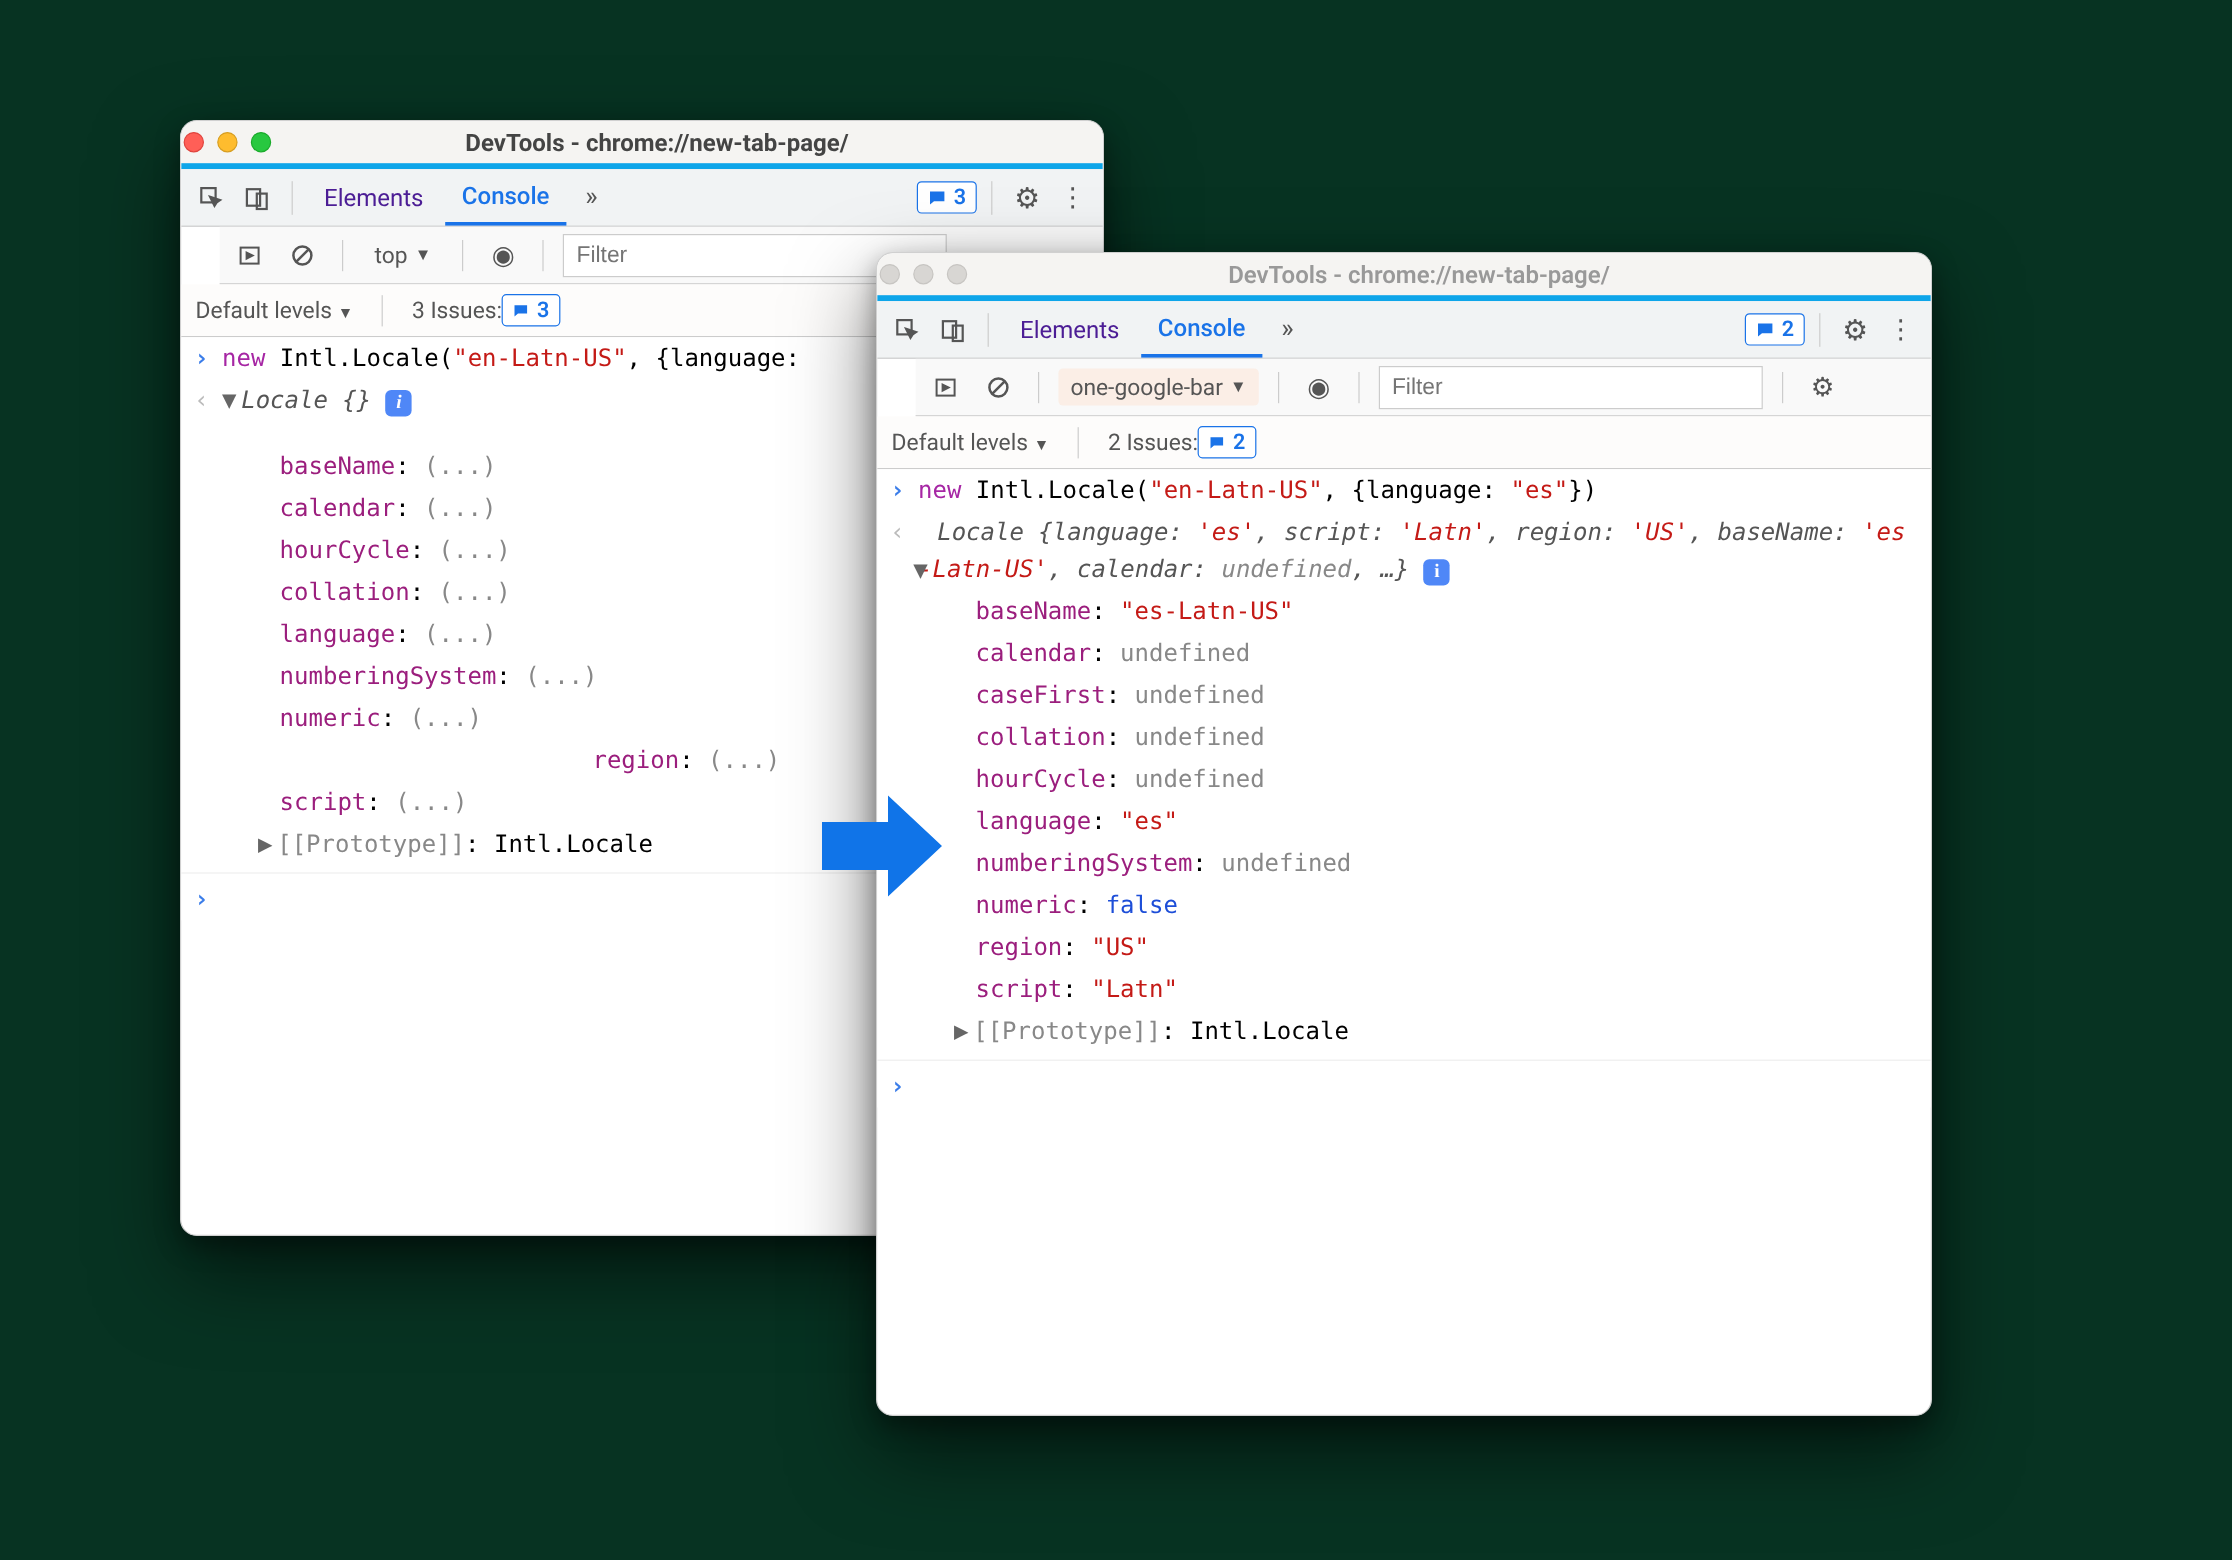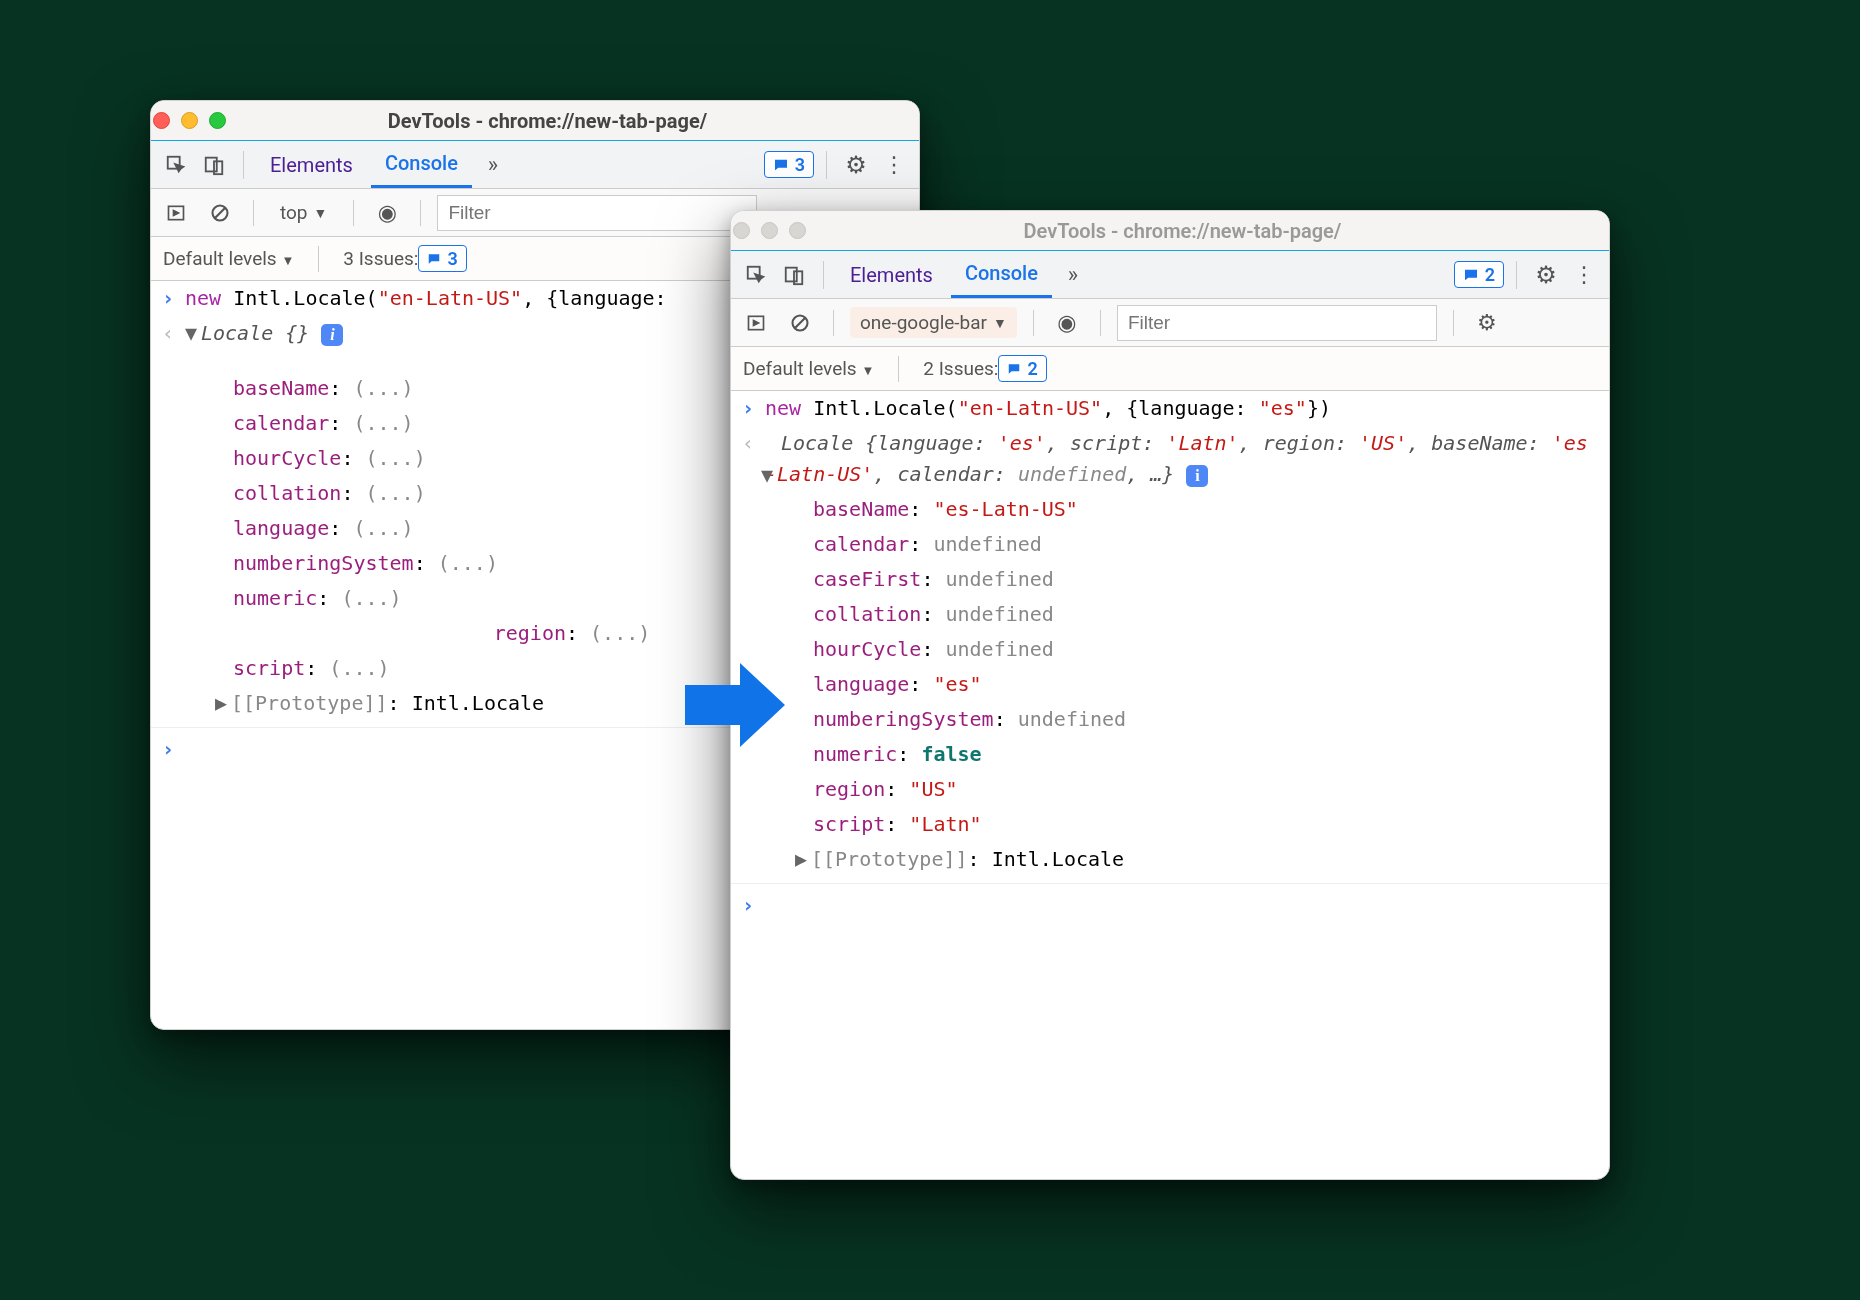--- a/index.html
+++ b/index.html
@@ -19,21 +19,21 @@
     box-shadow: 0 30px 70px rgba(0,0,0,0.55), 0 8px 20px rgba(0,0,0,0.35);
     overflow: hidden;
     border: 1px solid #d0d0d0;
   }
   .titlebar {
     height: 40px;
     background: #f5f4f2;
     display: flex;
     align-items: center;
     padding: 0 2px;
-    border-bottom: 1px solid #0ea5e9;
+    border-bottom: 5px solid #0ea5e9;
     gap: 12px;
   }
   .traffic { display: flex; gap: 11px; }
   .dot { width: 17px; height: 17px; border-radius: 50%; }
   .dot.red { background: #ff5f57; border:1px solid #e0443e; }
   .dot.yel { background: #febc2e; border:1px solid #d79e21; }
   .dot.grn { background: #28c840; border:1px solid #1aab2b; }
   .dot.dim { background: #d8d6d3; border:1px solid #c7c5c2; }
   .wtitle { flex:1; text-align:center; font-weight:700; color:#444; font-size:20px; padding-right:60px;}
   .wtitle.dim { color:#999; font-weight:600;}
@@ -49,21 +49,21 @@
   .iconbtn { width:34px; height:34px; display:flex;align-items:center;justify-content:center; color:#555; cursor:pointer;}
   .spacer { flex:1; }
   .badge {
     display:inline-flex; align-items:center; gap:6px;
     border:1px solid #1a73e8; color:#1a73e8;
     border-radius:4px; padding:2px 8px; font-size:18px; font-weight:600;
     background:#fff;
   }
   .filterbar {
     height:48px; background:#f9f9f9; border-bottom:1px solid #ccc;
-    display:flex; align-items:center; padding:0 8px; gap:10px;
+    display:flex; align-items:center; padding:0 8px; gap:10px;margin-left:32px;
   }
   .contextsel {
     display:flex;align-items:center;gap:6px;padding:4px 10px;color:#555;font-size:19px;
     border-radius:4px;
   }
   .contextsel.hl { background:#fbeee6; }
   .finput {
     border:1px solid #ccc; padding:6px 10px; font-size:19px; color:#888;
     background:#fff; flex:1; max-width:320px;
   }
@@ -77,21 +77,21 @@
     background:#fff; padding:0; font-family: Menlo, Consolas, monospace;
     font-size:20px; line-height:1.55;
   }
   .row { display:flex; padding:2px 8px 2px 0; }
   .gutter { width:34px; text-align:center; color:#999; flex-shrink:0;}
   .code { flex:1; white-space:pre-wrap; word-break:break-all;}
   .kw   { color:#a626a4; }
   .str  { color:#c41a16; }
   .prop { color:#9b1e7d; }
   .dimv { color:#888; }
-  .boolv{ color:#0f766e; font-weight:700;}
+  .boolv{ color:#1d4ed8; font-weight:400;}
   .ital { font-style: italic; color:#555;}
   .infoicon {
     display:inline-flex; width:22px; height:22px; background:#4f87f7;
     color:#fff; border-radius:5px; align-items:center; justify-content:center;
     font-family:serif; font-style:italic; font-weight:700; font-size:16px;
   }
   .tri { color:#666; display:inline-block; width:16px;}
   .prompt { color:#3b7de9; font-weight:700; }
   .bprompt { color:#bbb; }
   .arrow {

